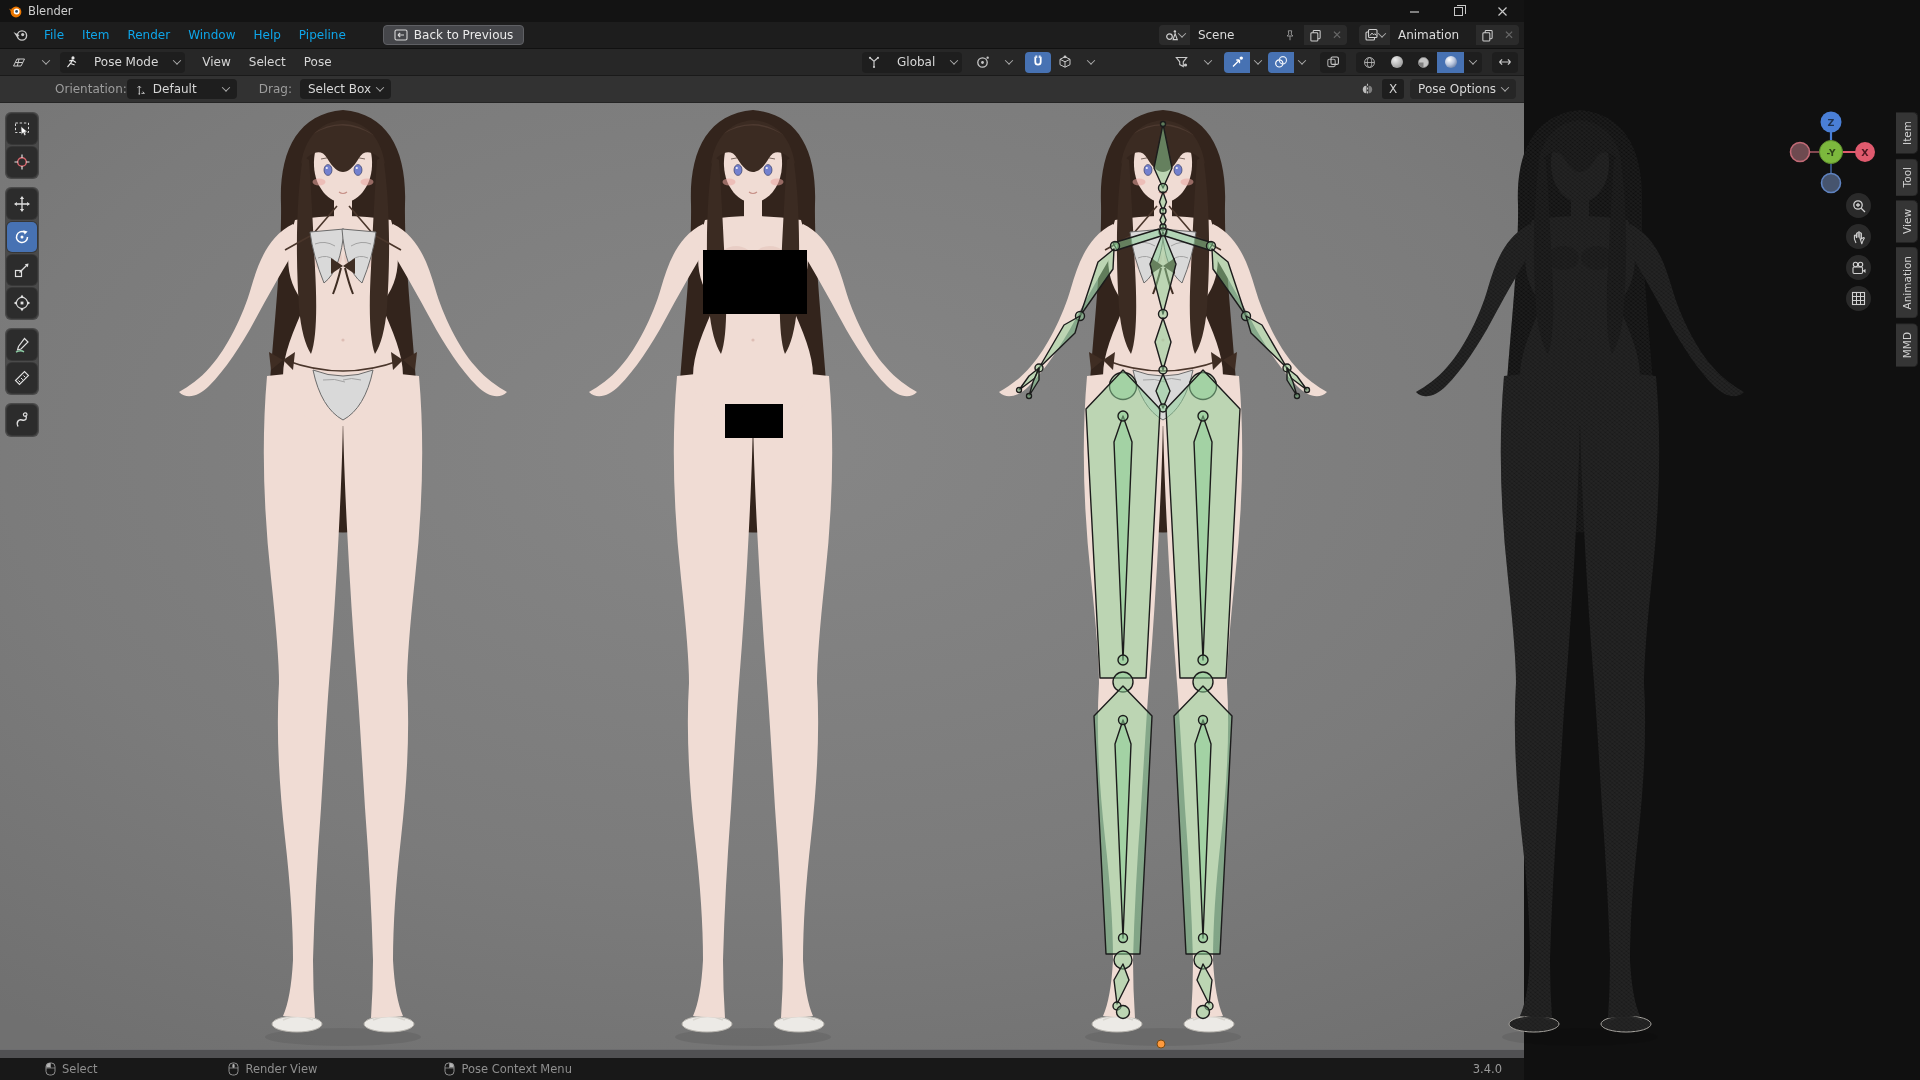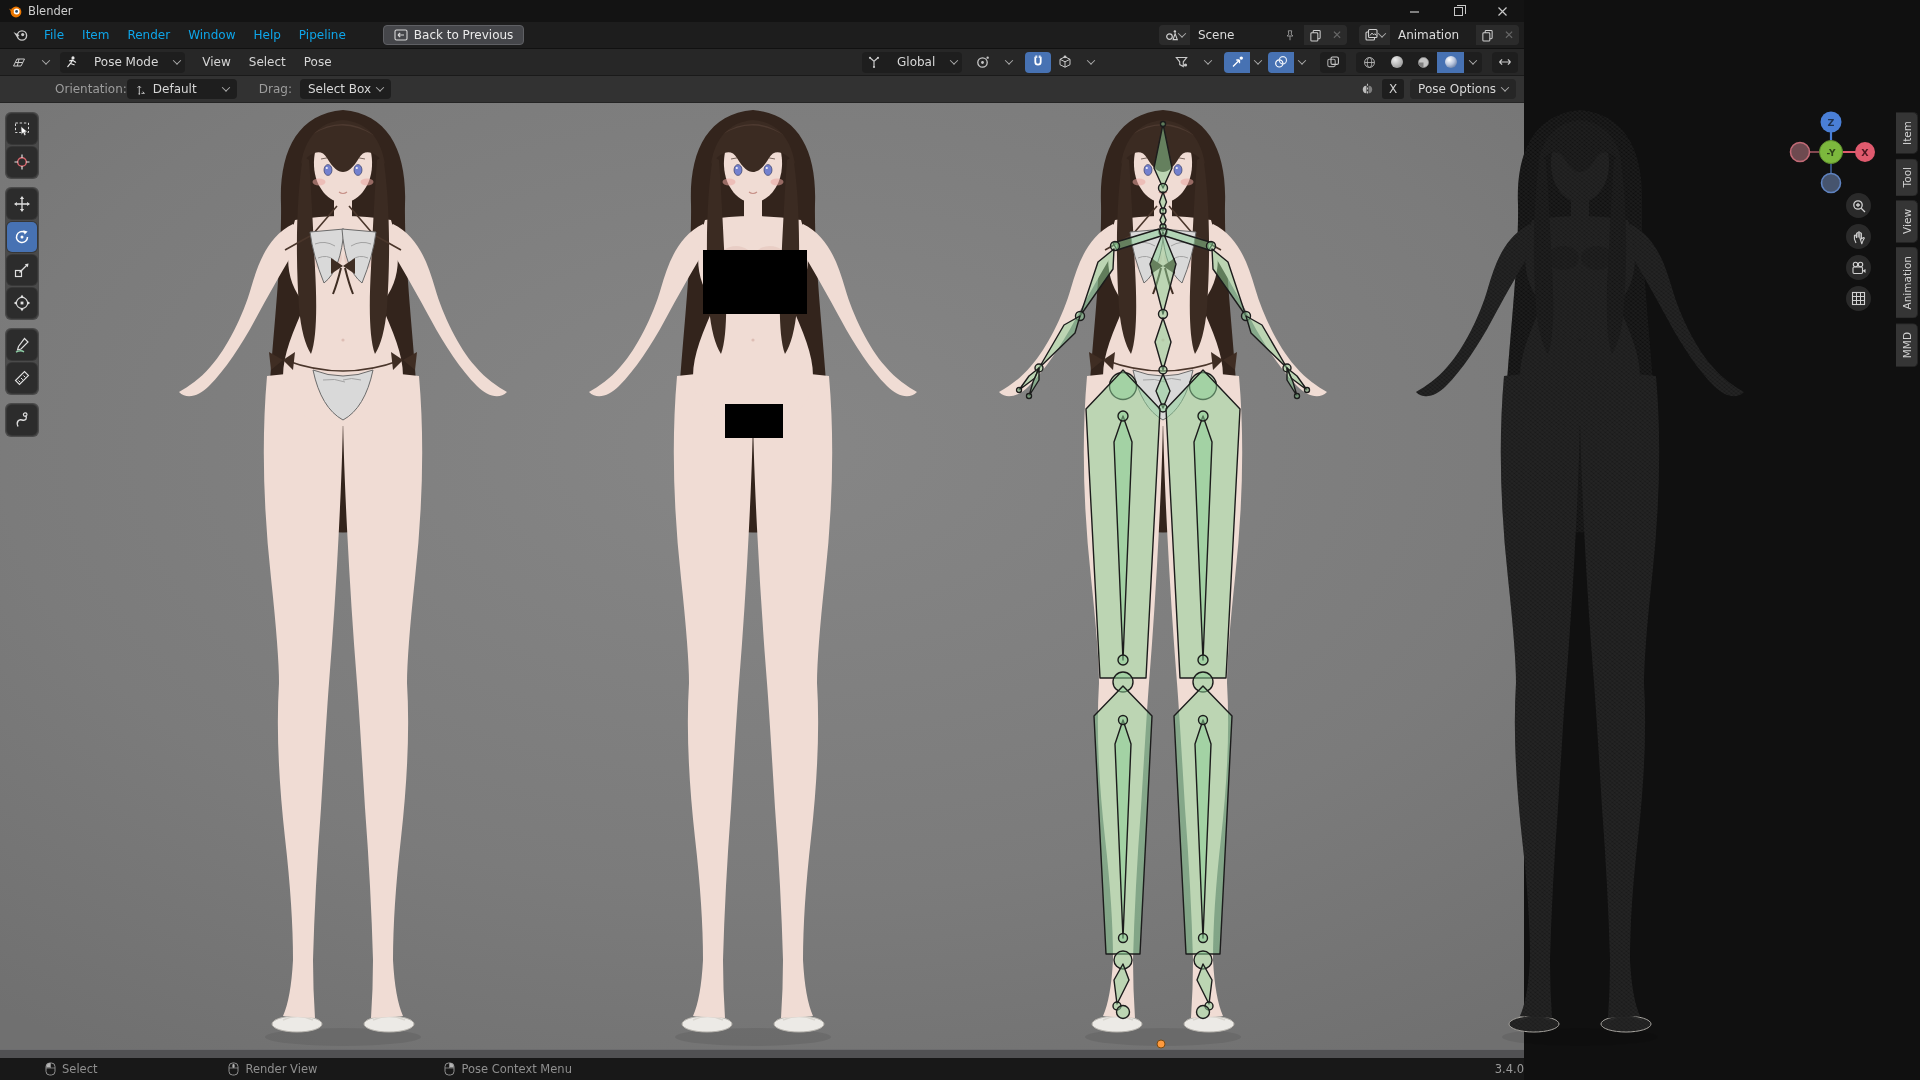--- a/index.html
+++ b/index.html
@@ -79,21 +79,21 @@
     color:#d2d2d2;font-size:10.5px;display:flex;align-items:center;justify-content:center;
     writing-mode:vertical-rl;transform:rotate(180deg);padding:8px 0;}
   .tab span{writing-mode:vertical-rl;}
 
   .bottom-strip{position:absolute;left:0;right:0;bottom:0;height:9px;background:#515153;border-top:1px solid #6d6d6f;}
 
   
   .statusbar{height:22px;background:#181818;display:flex;align-items:center;flex:none;color:#8f8f8f;font-size:11.5px;}
   .hint{display:flex;align-items:center;gap:6px;}
   .hint.h1{margin-left:45px;}.hint.h2{margin-left:131px;}.hint.h3{margin-left:127px;}
-  .version{margin-left:auto;margin-right:0;color:#9a9a9a;}
+  .version{margin-left:auto;margin-right:22px;color:#9a9a9a;}
 
   svg{display:block;}
   .ic{flex:none;}
 </style>
 </head>
 <body>
 
 <div class="app">
 
   <div class="titlebar">

